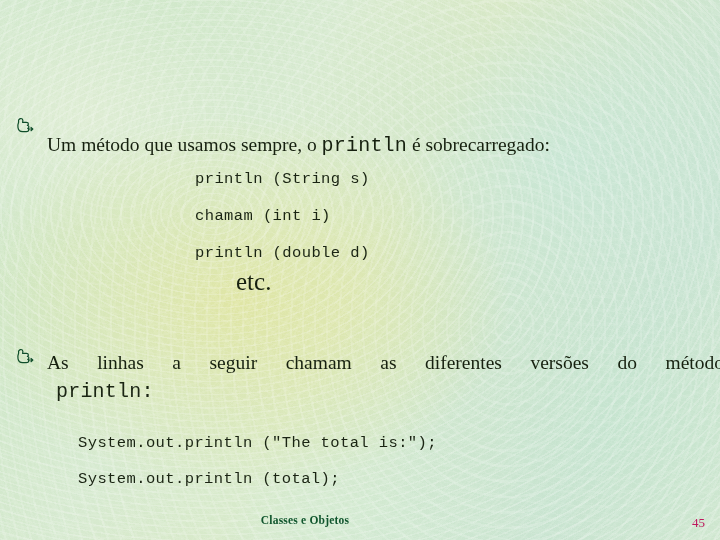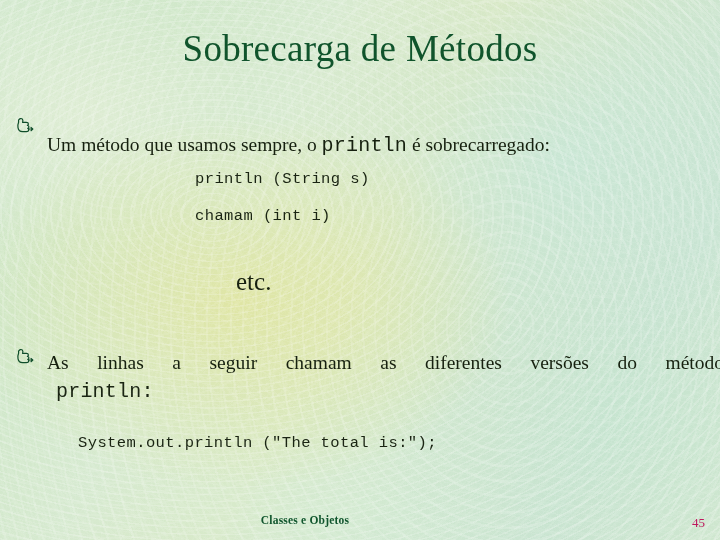--- a/index.html
+++ b/index.html
@@ -211,41 +211,41 @@
 <body>
 
 <div id="slide">
 
   <div class="bg-base"></div>
   <div class="bg-grain"></div>
   <div class="bg-grain2"></div>
 
   <div class="content">
 
-    <div class="slide-title">Sobrecarga de Métodos</div>
 
     <div class="bullet-row" id="bullet1">
       <span class="bullet-glyph">
         <svg width="19" height="20" viewBox="0 0 19 20" aria-hidden="true">
           <path d="M2.6 4.0 C3.6 2.4 5.4 2.0 6.4 3.2 C7.0 4.0 7.0 5.2 6.6 6.4
                    L10.4 6.4 C11.6 6.4 12.4 7.1 12.4 8.0 C12.4 8.6 12.0 9.1 11.4 9.3
                    C12.3 9.5 12.9 10.1 12.9 10.9 C12.9 11.6 12.4 12.1 11.7 12.3
                    C12.4 12.6 12.8 13.1 12.8 13.8 C12.8 14.9 11.8 15.6 10.4 15.6
                    L6.6 15.6 C4.2 15.6 2.4 14.0 2.0 11.6 C1.7 9.6 2.0 7.6 2.6 6.2 Z" fill="none" stroke="#0f4d2a" stroke-width="1.2" stroke-linejoin="round"></path>
           <path d="M12.4 13.0 L16.8 13.0 M16.8 13.0 L15.0 11.4 M16.8 13.0 L15.0 14.7" fill="none" stroke="#0f4d2a" stroke-width="1.2" stroke-linecap="round" stroke-linejoin="round"></path>
         </svg>
       </span>
       <div class="btext">
         <span>Um método que usamos sempre, o </span><span class="mono-inline">println</span><span> é sobrecarregado:</span>
       </div>
     </div>
 
     <div class="code-list">
       <div>println (String s)</div>
       <div>chamam (int i)</div>
+      <div>println (double d)</div>
     </div>
 
     <div class="etc-line">etc.</div>
 
     <div class="bullet-row" id="bullet2">
       <span class="bullet-glyph">
         <svg width="19" height="20" viewBox="0 0 19 20" aria-hidden="true">
           <path d="M2.6 4.0 C3.6 2.4 5.4 2.0 6.4 3.2 C7.0 4.0 7.0 5.2 6.6 6.4
                    L10.4 6.4 C11.6 6.4 12.4 7.1 12.4 8.0 C12.4 8.6 12.0 9.1 11.4 9.3
                    C12.3 9.5 12.9 10.1 12.9 10.9 C12.9 11.6 12.4 12.1 11.7 12.3
@@ -253,19 +253,20 @@
                    L6.6 15.6 C4.2 15.6 2.4 14.0 2.0 11.6 C1.7 9.6 2.0 7.6 2.6 6.2 Z" fill="none" stroke="#0f4d2a" stroke-width="1.2" stroke-linejoin="round"></path>
           <path d="M12.4 13.0 L16.8 13.0 M16.8 13.0 L15.0 11.4 M16.8 13.0 L15.0 14.7" fill="none" stroke="#0f4d2a" stroke-width="1.2" stroke-linecap="round" stroke-linejoin="round"></path>
         </svg>
       </span>
       <div class="btext">As linhas a seguir chamam as diferentes versões do método</div>
       <div class="btext-2">println:</div>
     </div>
 
     <div class="code-block">
       <div>System.out.println ("The total is:");</div>
+      <div>System.out.println (total);</div>
     </div>
 
     <div class="footer-title">Classes e Objetos</div>
     <div class="footer-page">45</div>
 
   </div>
 </div>
 
 </body></html>

